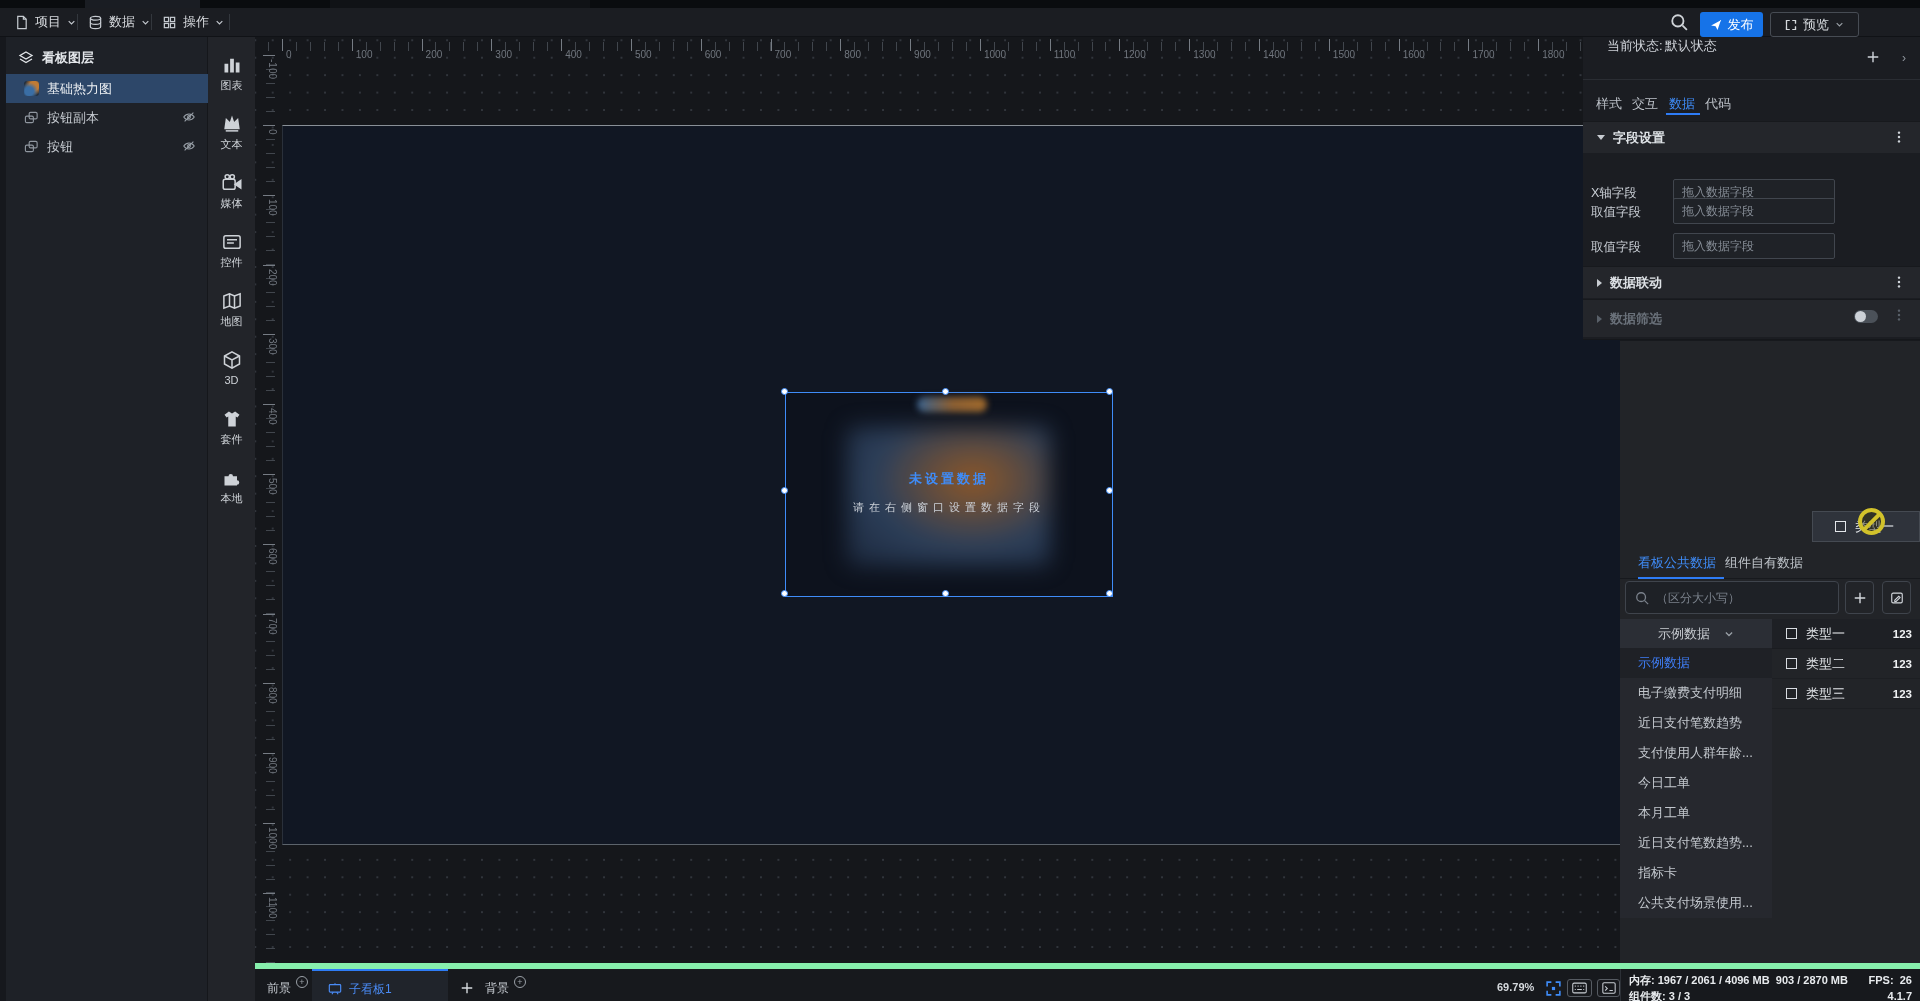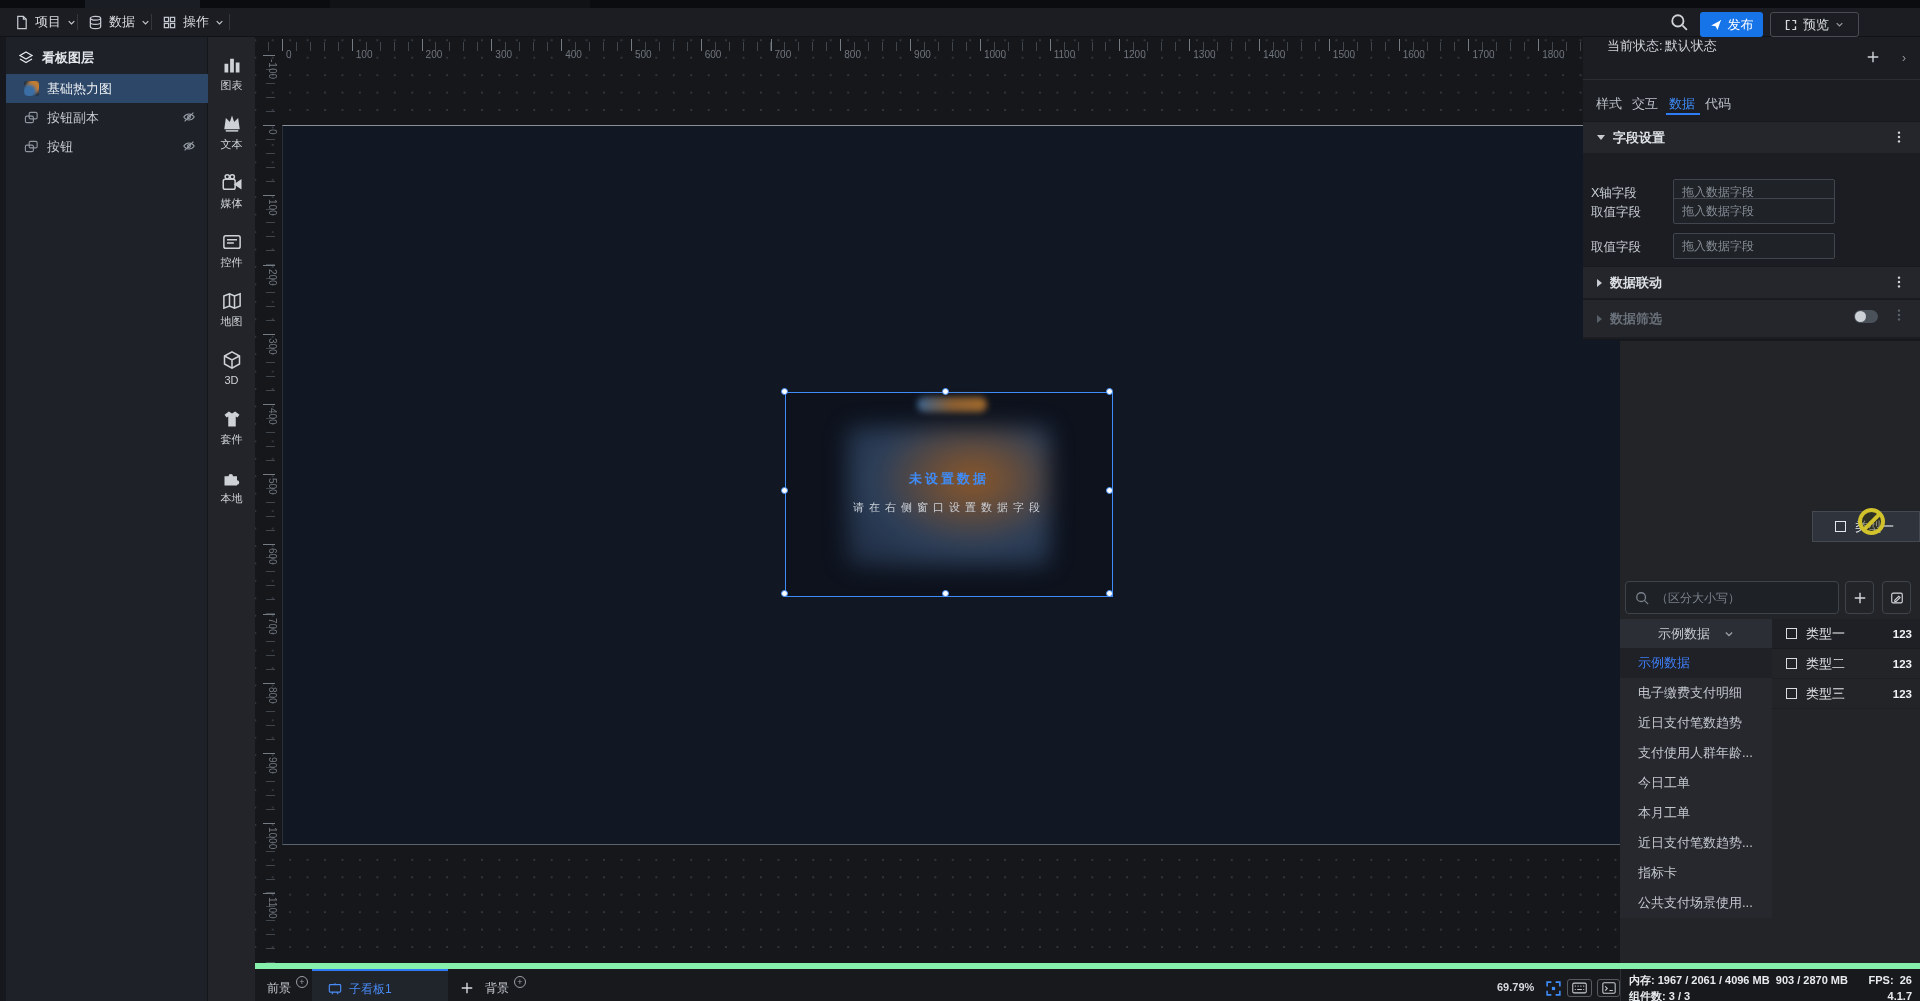--- a/index.html
+++ b/index.html
@@ -445,20 +445,25 @@
       <span class="st">数据联动</span>
       <svg class="kebab" width="14" height="14" viewBox="0 0 16 16" fill="currentColor">
           <circle cx="8" cy="3" r="1.4"></circle>
           <circle cx="8" cy="8" r="1.4"></circle>
           <circle cx="8" cy="13" r="1.4"></circle>
         </svg>
     </div>
   </div>
 
   <div id="datapanel" class="abs">
+    <div id="dp-tabbar">
+      <span class="dptab on" style="left:18px">看板公共数据</span>
+      <span class="dptab" style="left:105px">组件自有数据</span>
+      <div id="dp-underline"></div>
+    </div>
     <div id="dp-search">
       <svg width="14" height="14" viewBox="0 0 16 16" fill="none" stroke="currentColor" stroke-width="1.5">
           <circle cx="7" cy="7" r="5"></circle>
           <path d="M11 11l4 4"></path>
         </svg>
       <input placeholder="（区分大小写）" style="">
     </div>
     <div class="dp-btn" style="left:225px">
       <svg width="14" height="14" viewBox="0 0 16 16" fill="none" stroke="currentColor" stroke-width="1.6">
           <path d="M8 2v12M2 8h12"></path>

